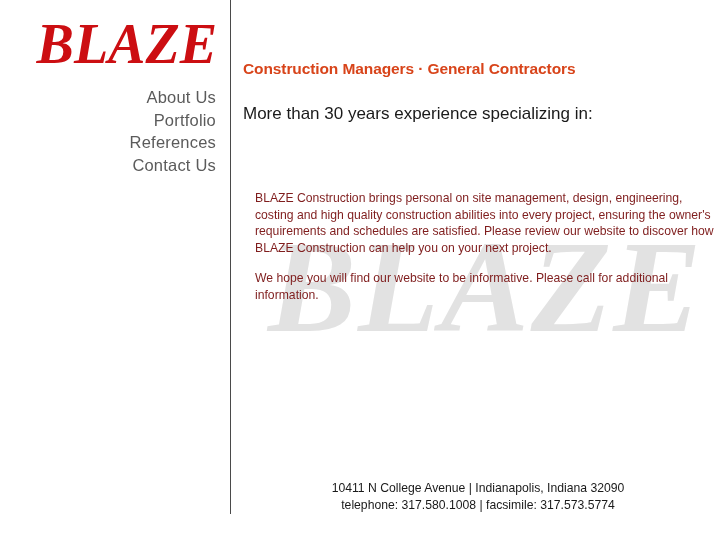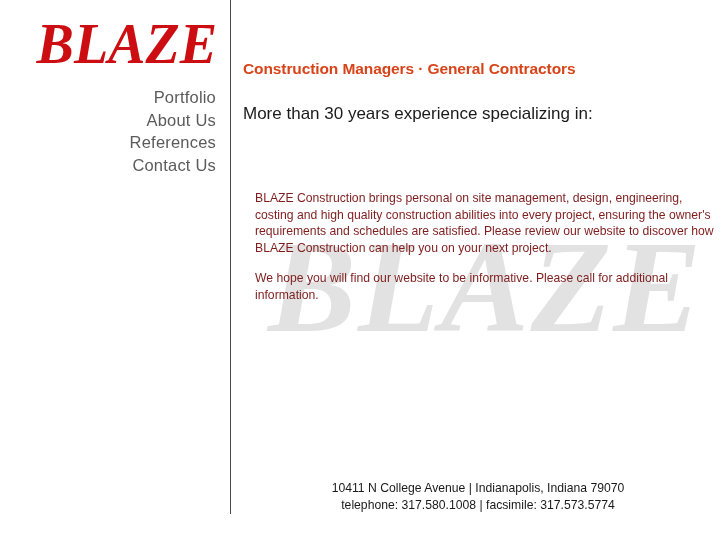--- a/index.html
+++ b/index.html
@@ -172,40 +172,40 @@
 
 <div id="page">
 
   <div class="watermark">BLAZE</div>
 
   <div class="left-col">
 
     <div class="logo">BLAZE</div>
 
     <nav class="nav">
+      <a class="nav-item" href="#">About Us</a>
       <a class="nav-item" href="#">Portfolio</a>
-      <a class="nav-item" href="#">About Us</a>
       <a class="nav-item" href="#">References</a>
       <a class="nav-item" href="#">Contact Us</a>
     </nav>
   </div>
 
   <div class="divider"></div>
 
   <main class="content">
 
     <h1 class="headline">Construction Managers · General Contractors</h1>
 
     <p class="intro">More than 30 years experience specializing in:</p>
 
 
     <p class="para para-1">BLAZE Construction brings personal on site management, design, engineering, costing and high quality construction abilities into every project, ensuring the owner's requirements and schedules are satisfied. Please review our website to discover how BLAZE Construction can help you on your next project.</p>
 
     <p class="para para-2">We hope you will find our website to be informative. Please call for additional information.</p>
 
     <footer class="footer">
-      <div>10411 N College Avenue | Indianapolis, Indiana 79070</div>
+      <div>10411 N College Avenue | Indianapolis, Indiana 32090</div>
       <div>telephone: 317.580.1008 | facsimile: 317.573.5774</div>
     </footer>
 
   </main>
 
 </div>
 
 </body></html>

